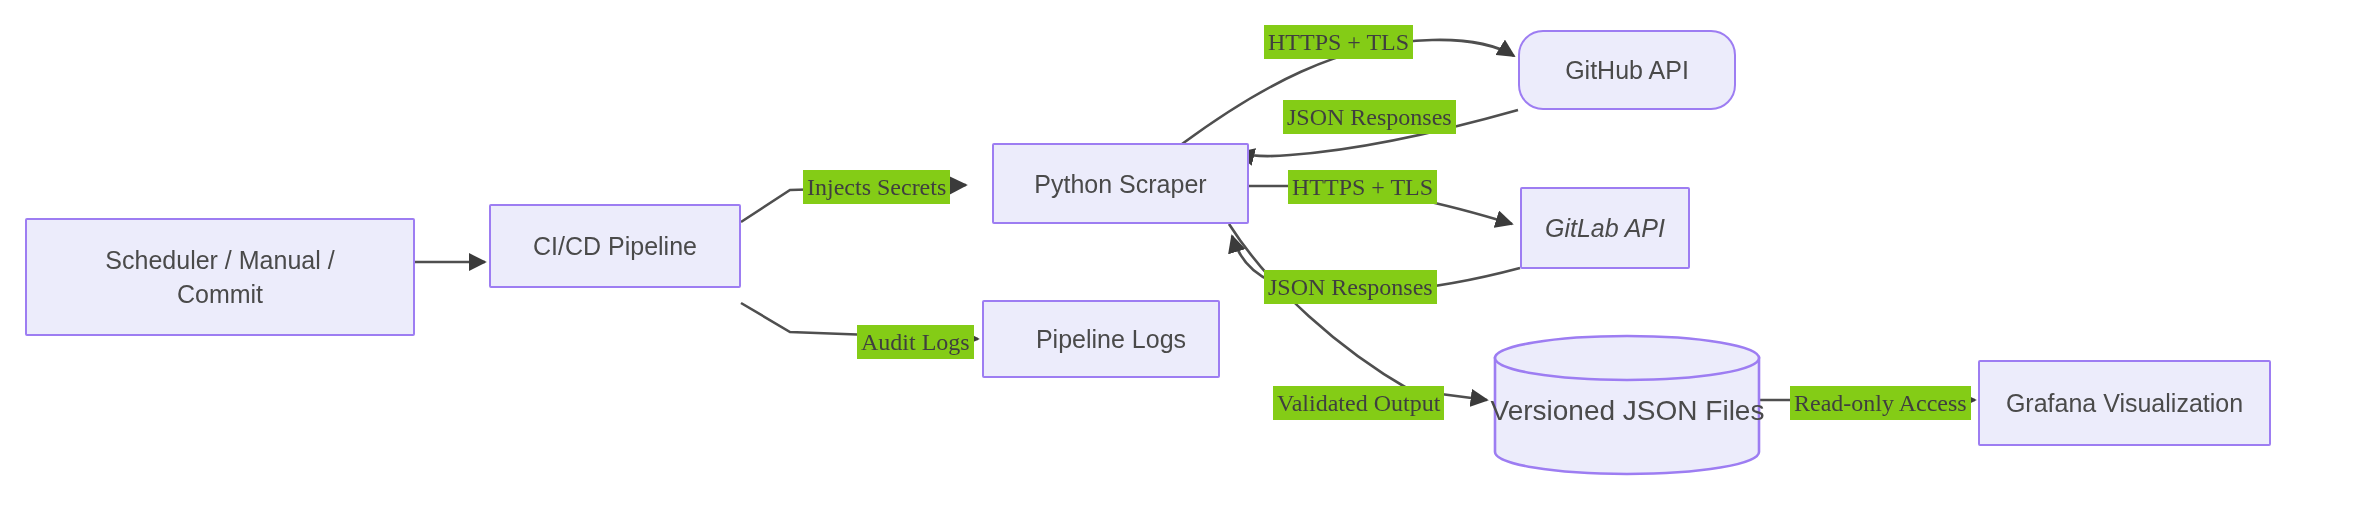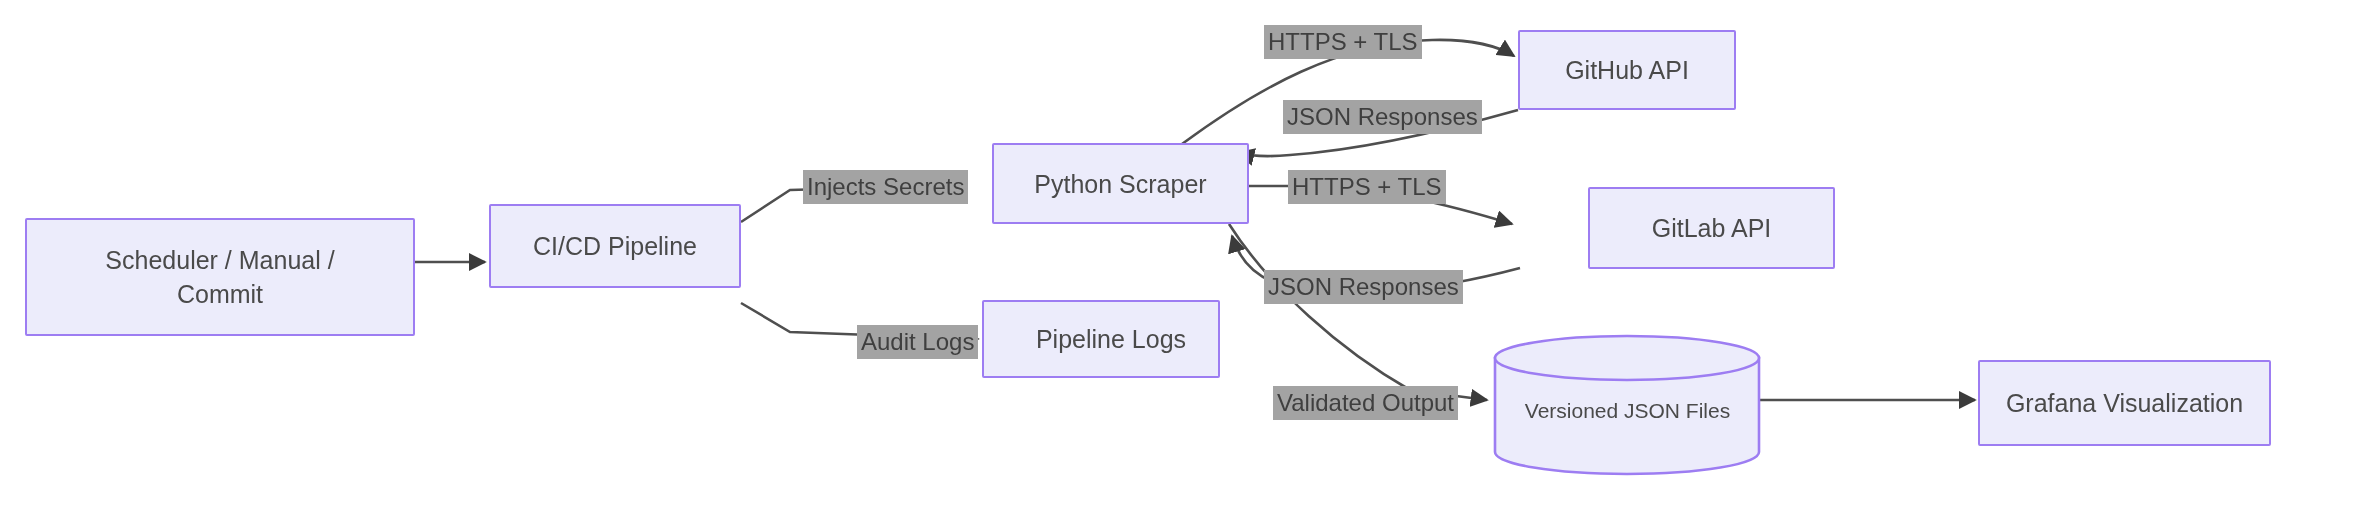--- a/index.html
+++ b/index.html
@@ -47,33 +47,34 @@
   .db {
     position: absolute;
     z-index: 3;
   }
   .db-text {
     position: absolute;
     left: 0;
     width: 100%;
     text-align: center;
     color: #4a4a4a;
-    font-size: 21px;
+    font-size: 28px;
     line-height: 30px;
     pointer-events: none;
   }
   .edge-label {
     position: absolute;
-    background: #a3a3a3;
+    background: #84cc16;
     color: #3f3f3f;
     font-size: 24px;
     line-height: 30px;
     padding: 2px 4px;
     white-space: nowrap;
     z-index: 4;
+    font-family: Liberation Serif, serif;
   }
 </style>
 </head>
 <body>
 
 <div id="canvas">
 
   <svg id="edge-layer" viewBox="0 0 2371 521" xmlns="http://www.w3.org/2000/svg">
     <defs>
       <marker id="arrow" viewBox="0 0 10 10" refX="9" refY="5" markerWidth="7" markerHeight="7" orient="auto-start-reverse">
@@ -109,39 +110,40 @@
   <div class="edge-label" style="left:1264px; top:25px;">HTTPS + TLS</div>
 
   <div class="edge-label" style="left:1283px; top:100px;">JSON Responses</div>
 
   <div class="edge-label" style="left:1288px; top:170px;">HTTPS + TLS</div>
 
   <div class="edge-label" style="left:1264px; top:270px;">JSON Responses</div>
 
   <div class="edge-label" style="left:1273px; top:386px;">Validated Output</div>
 
+  <div class="edge-label" style="left:1790px; top:386px;">Read-only Access</div>
 
   <div class="node" style="left:25px; top:218px; width:390px; height:118px;">
     <span class="node-label">Scheduler / Manual /
 Commit</span>
   </div>
 
   <div class="node" style="left:489px; top:204px; width:252px; height:84px;">
     <span class="node-label">CI/CD Pipeline</span>
   </div>
 
   <div class="node" style="left:992px; top:143px; width:257px; height:81px;">
     <span class="node-label">Python Scraper</span>
   </div>
 
-  <div class="node" style="left:1518px; top:30px; width:218px; height:80px;">
+  <div class="node" style="left:1518px; top:30px; width:218px; height:80px;border-radius:25px;">
     <span class="node-label">GitHub API</span>
   </div>
 
-  <div class="node" style="left:1588px; top:187px; width:247px; height:82px;">
+  <div class="node" style="left:1520px; top:187px; width:170px; height:82px;font-style:italic;">
     <span class="node-label">GitLab API</span>
   </div>
 
   <div class="node" style="left:982px; top:300px; width:238px; height:78px;padding-left:20px;">
     <span class="node-label">Pipeline Logs</span>
   </div>
 
   <div class="db" style="left:1490px; top:334px; width:275px; height:142px;">
     <svg width="275" height="142" viewBox="0 0 275 142" xmlns="http://www.w3.org/2000/svg">
       <path d="M 5 24 L 5 118 A 132 22 0 0 0 269 118 L 269 24 Z" fill="#ececfb" stroke="#9d7df2" stroke-width="2.6"></path>

